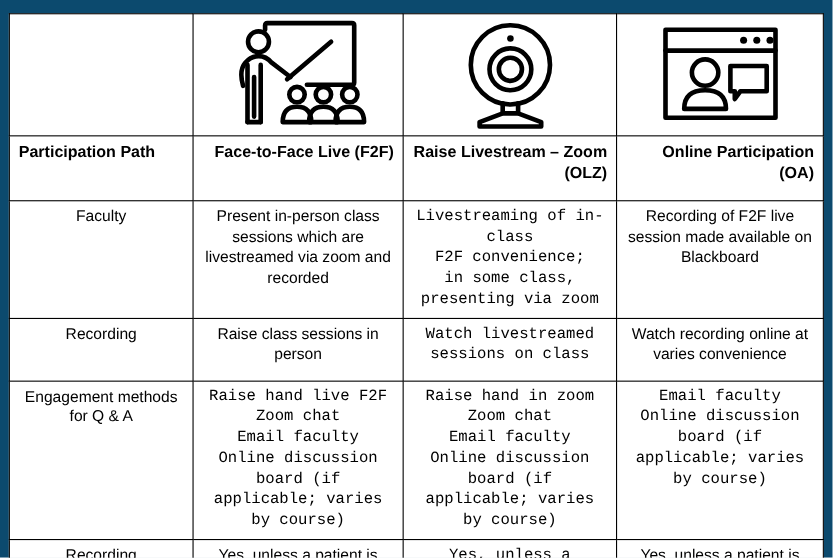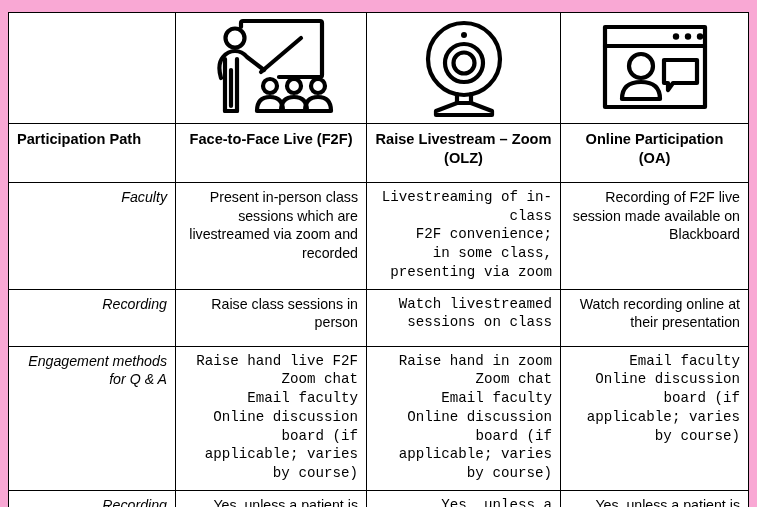--- a/index.html
+++ b/index.html
@@ -12,21 +12,21 @@
     height: 507px;
     font-family: "Liberation Sans", sans-serif;
     color: #000000;
     overflow: hidden;
   }
 
   .page {
     position: relative;
     width: 757px;
     height: 507px;
-    background: #f9a8d4;
+    background: #0c4a6e;
   }
 
   table.matrix {
     position: absolute;
     left: 8px;
     top: 12px;
     width: 740px;
     border-collapse: collapse;
     table-layout: fixed;
     background: #ffffff;
@@ -63,25 +63,25 @@
   
   tr.head-row td {
     height: 45px;
     font-weight: bold;
     font-size: 14.6px;
     line-height: 1.3;
     padding-top: 6px;
     vertical-align: top;
   }
   tr.head-row td.label-col { text-align: left; }
-  tr.head-row td.path-col  { text-align: center; }
+  tr.head-row td.path-col  { text-align: right; }
 
   
-  tr.body-row td.label-col { text-align: right; font-style: italic; }
-  tr.body-row td.path-col  { text-align: right; }
+  tr.body-row td.label-col { text-align: center; }
+  tr.body-row td.path-col  { text-align: center; }
 
   .lines span { display: block; white-space: pre-wrap; font-family: Liberation Mono, monospace; }
 
   .r-faculty td    { height: 88px; }
   .r-students td   { height: 44px; }
   .r-engage td     { height: 131px; }
   .r-record td     { height: 64px; }
 </style>
 </head>
 <body>
@@ -175,21 +175,21 @@
         </td>
         <td class="path-col">Recording of F2F live session made available on Blackboard</td>
       </tr>
 
       <tr class="body-row r-students">
         <td class="label-col">Recording</td>
         <td class="path-col">Raise class sessions in person</td>
         <td class="path-col lines">
           <span>Watch livestreamed sessions on class</span>
         </td>
-        <td class="path-col">Watch recording online at their presentation</td>
+        <td class="path-col">Watch recording online at varies convenience</td>
       </tr>
 
       <tr class="body-row r-engage">
         <td class="label-col">Engagement methods for Q &amp; A</td>
         <td class="path-col lines">
           <span>Raise hand live F2F</span>
           <span>Zoom chat</span>
           <span>Email faculty</span>
           <span>Online discussion board (if applicable; varies by course)</span>
         </td>

